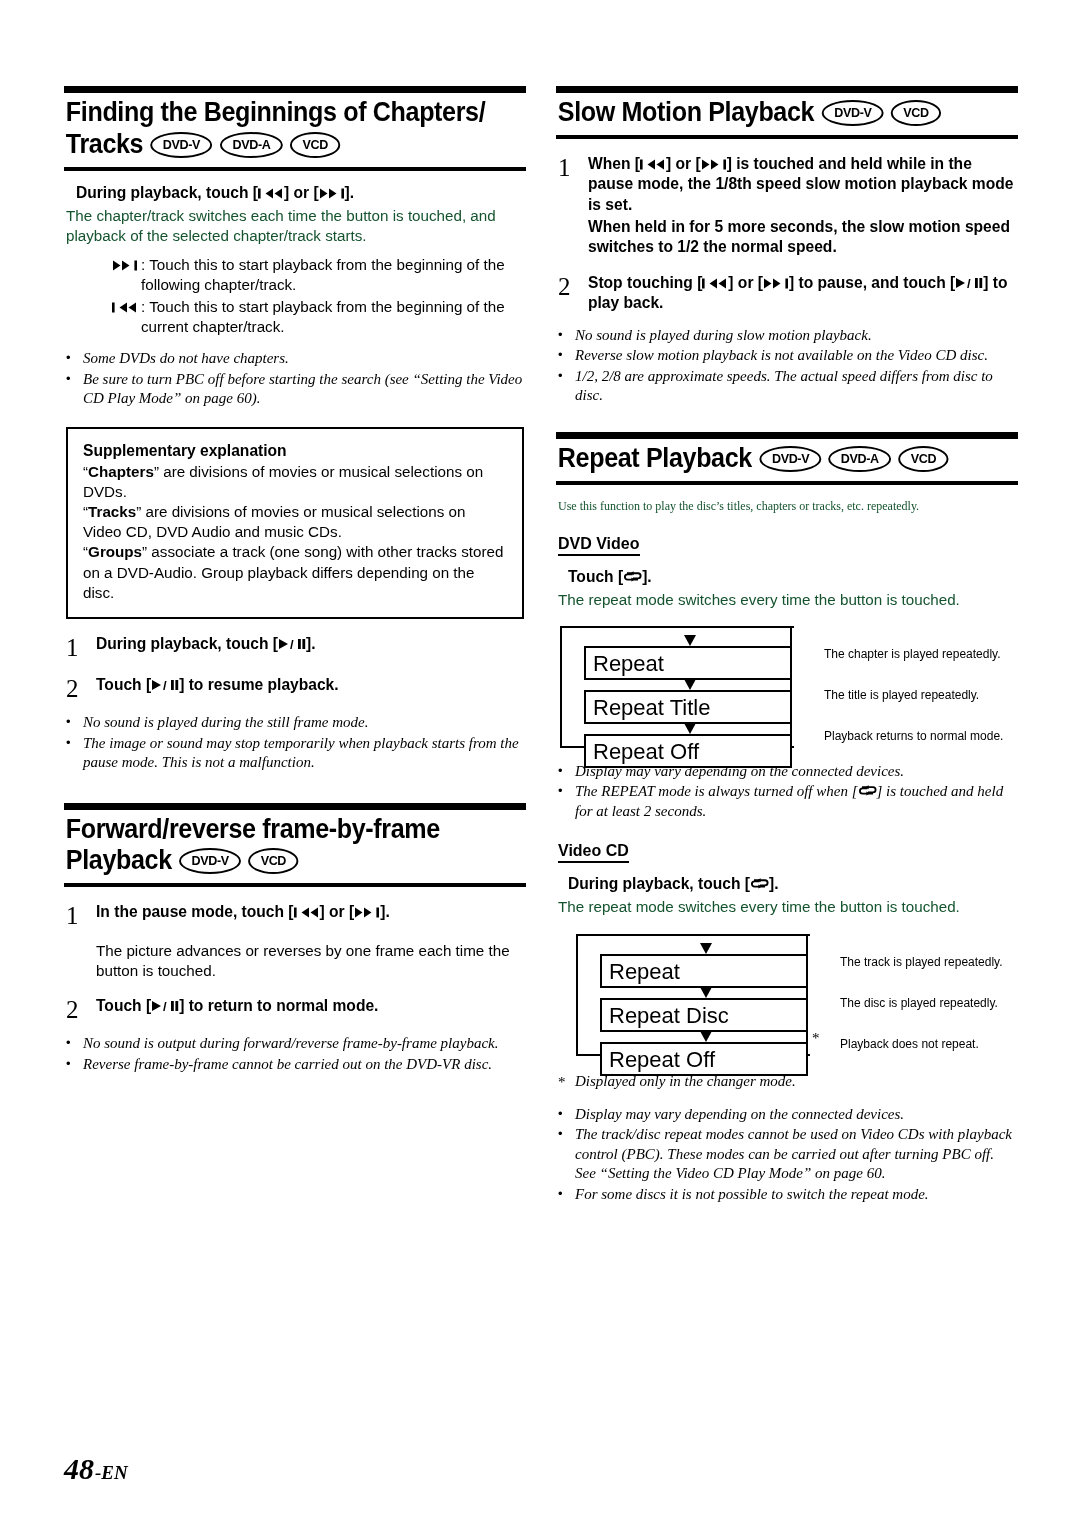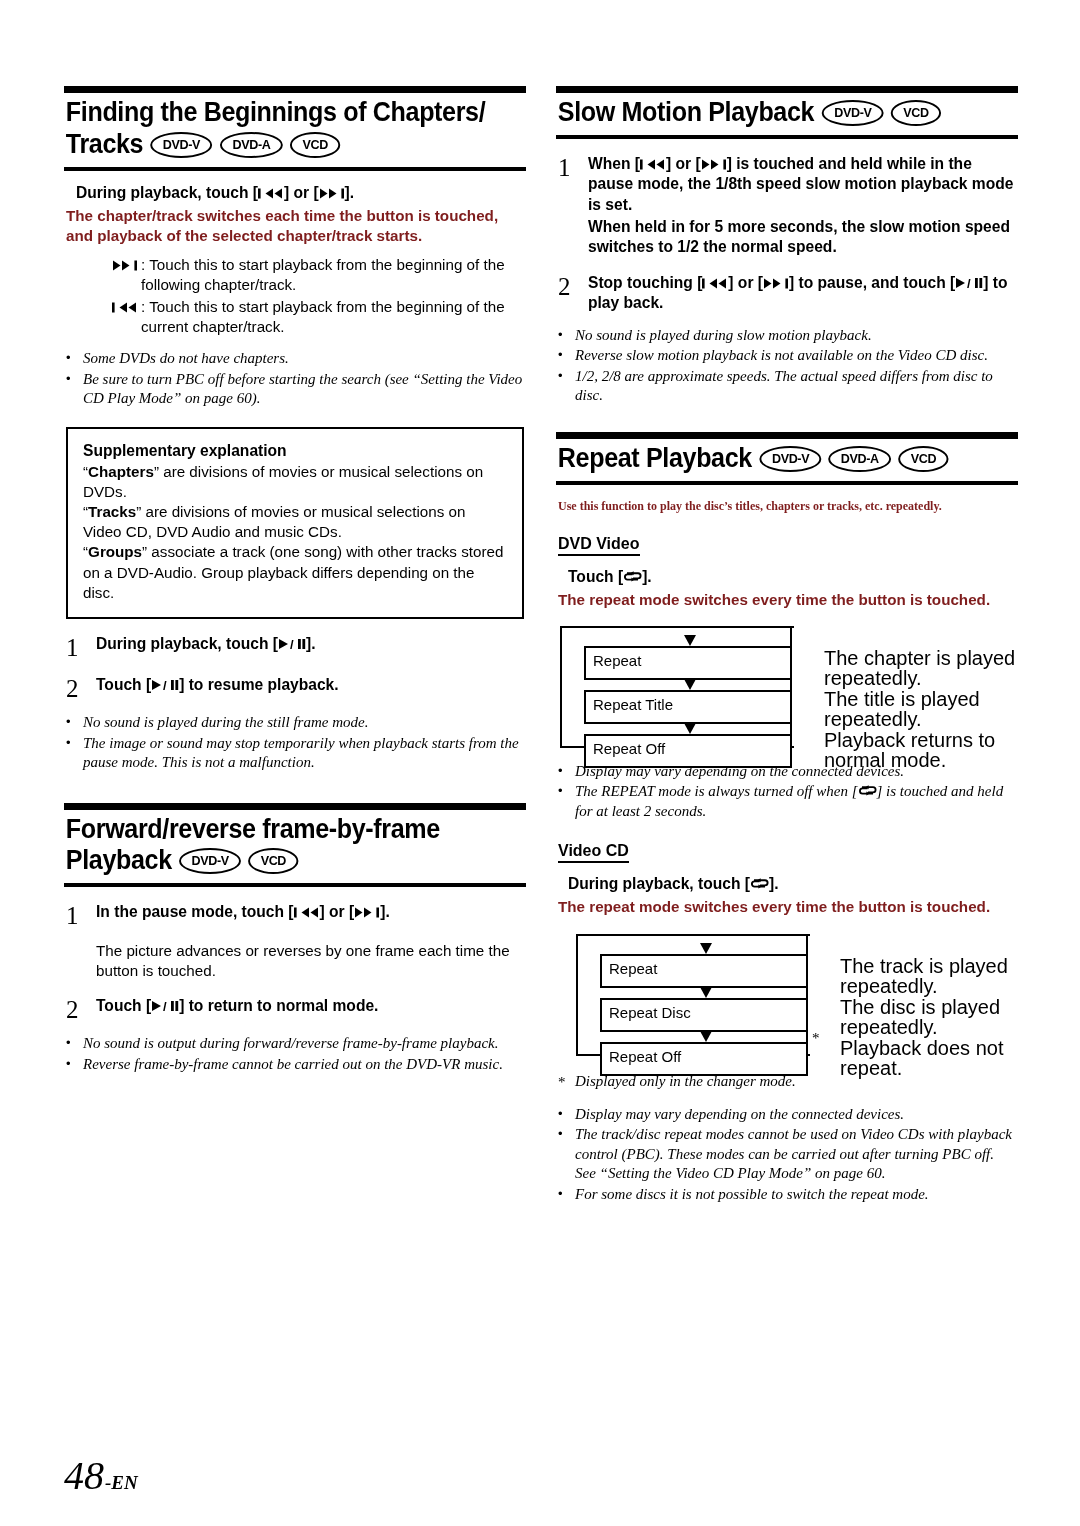--- a/index.html
+++ b/index.html
@@ -36,21 +36,21 @@
     font-weight:bold;font-size:13px;line-height:1;
     padding:4px 11px 5px;margin:0 5px 0 5px;
     transform:scaleX(1.04);
   }
   .badge.first{margin-left:9px;}
 
   .badge-row{margin:1px 0 0 2px;}
   .badge-row .badge{vertical-align:middle;margin-left:0;margin-right:9px;}
 
   
-  .bt{font-size:15.2px;line-height:1.33;margin:10px 0 0 2px;color:#7f1d1d;font-weight:bold;}
+  .bt{font-size:15.2px;line-height:1.33;margin:10px 0 0 2px;color:#14532d;}
   .bt.tight{margin-top:4px;}
   .lead-line{font-size:15.6px;font-weight:bold;margin:13px 0 0 12px;}
 
   .sym{display:inline-block;vertical-align:-1px;position:relative;}
   .sym svg{display:block;}
 
   
   .defs{margin:9px 0 0 34px;}
   .defrow{display:flex;font-size:15.2px;line-height:1.33;margin-bottom:1px;}
   .defrow .dsym{flex:0 0 auto;width:40px;text-align:right;padding-right:3px;}
@@ -93,41 +93,41 @@
   
   .flow{position:relative;margin:16px 0 0 4px;height:124px;}
   .flow .loop{
     position:absolute;left:0;top:0;width:232px;height:118px;
     border-left:2px solid #000;border-top:2px solid #000;border-bottom:2px solid #000;
   }
   .flow .spine{position:absolute;left:230px;top:0;width:2px;height:118px;background:#000;}
   .flow .boxes{position:absolute;left:24px;top:10px;width:208px;}
   .fbox{
     border:2px solid #000;background:#fff;
-    font-size:15px;line-height:1;padding:5px 7px 6px 7px;
+    font-size:22px;line-height:1;padding:5px 7px 6px 7px;
     position:relative;height:19px;
   }
   .fgap{height:10px;position:relative;}
   .arrow{
     position:absolute;left:0;right:0;top:0;height:100%;
   }
   .arrow svg{position:absolute;left:98px;top:-1px;}
   .flow .desc{
-    position:absolute;left:264px;font-size:20px;line-height:1;
+    position:absolute;left:264px;font-size:12px;line-height:1;
   }
   .flow .star-mark{
     position:absolute;font-family:"Liberation Serif",serif;font-size:15px;
   }
 
   
   .folio{
     position:absolute;left:64px;top:1452px;
     font-family:"Liberation Serif",serif;font-style:italic;
   }
-  .folio .n{font-size:40px;font-weight:normal;}
+  .folio .n{font-size:30px;font-weight:bold;}
   .folio .s{font-size:19px;font-weight:bold;margin-left:1px;}
 </style>
 </head>
 <body>
 
 <div class="page">
 
   <div class="col col-left">
 
     <div class="sec">
@@ -263,21 +263,21 @@
       </div>
     </div>
 
     <div class="notes">
       <div class="note">
           <span class="bullet">•</span>
           <span class="ntxt">No sound is output during forward/reverse frame-by-frame playback.</span>
         </div>
       <div class="note">
           <span class="bullet">•</span>
-          <span class="ntxt">Reverse frame-by-frame cannot be carried out on the DVD-VR music.</span>
+          <span class="ntxt">Reverse frame-by-frame cannot be carried out on the DVD-VR disc.</span>
         </div>
     </div>
 
   </div>
 
   <div class="col col-right">
 
     
     <div class="sec">
       <div class="rule-top"></div>

